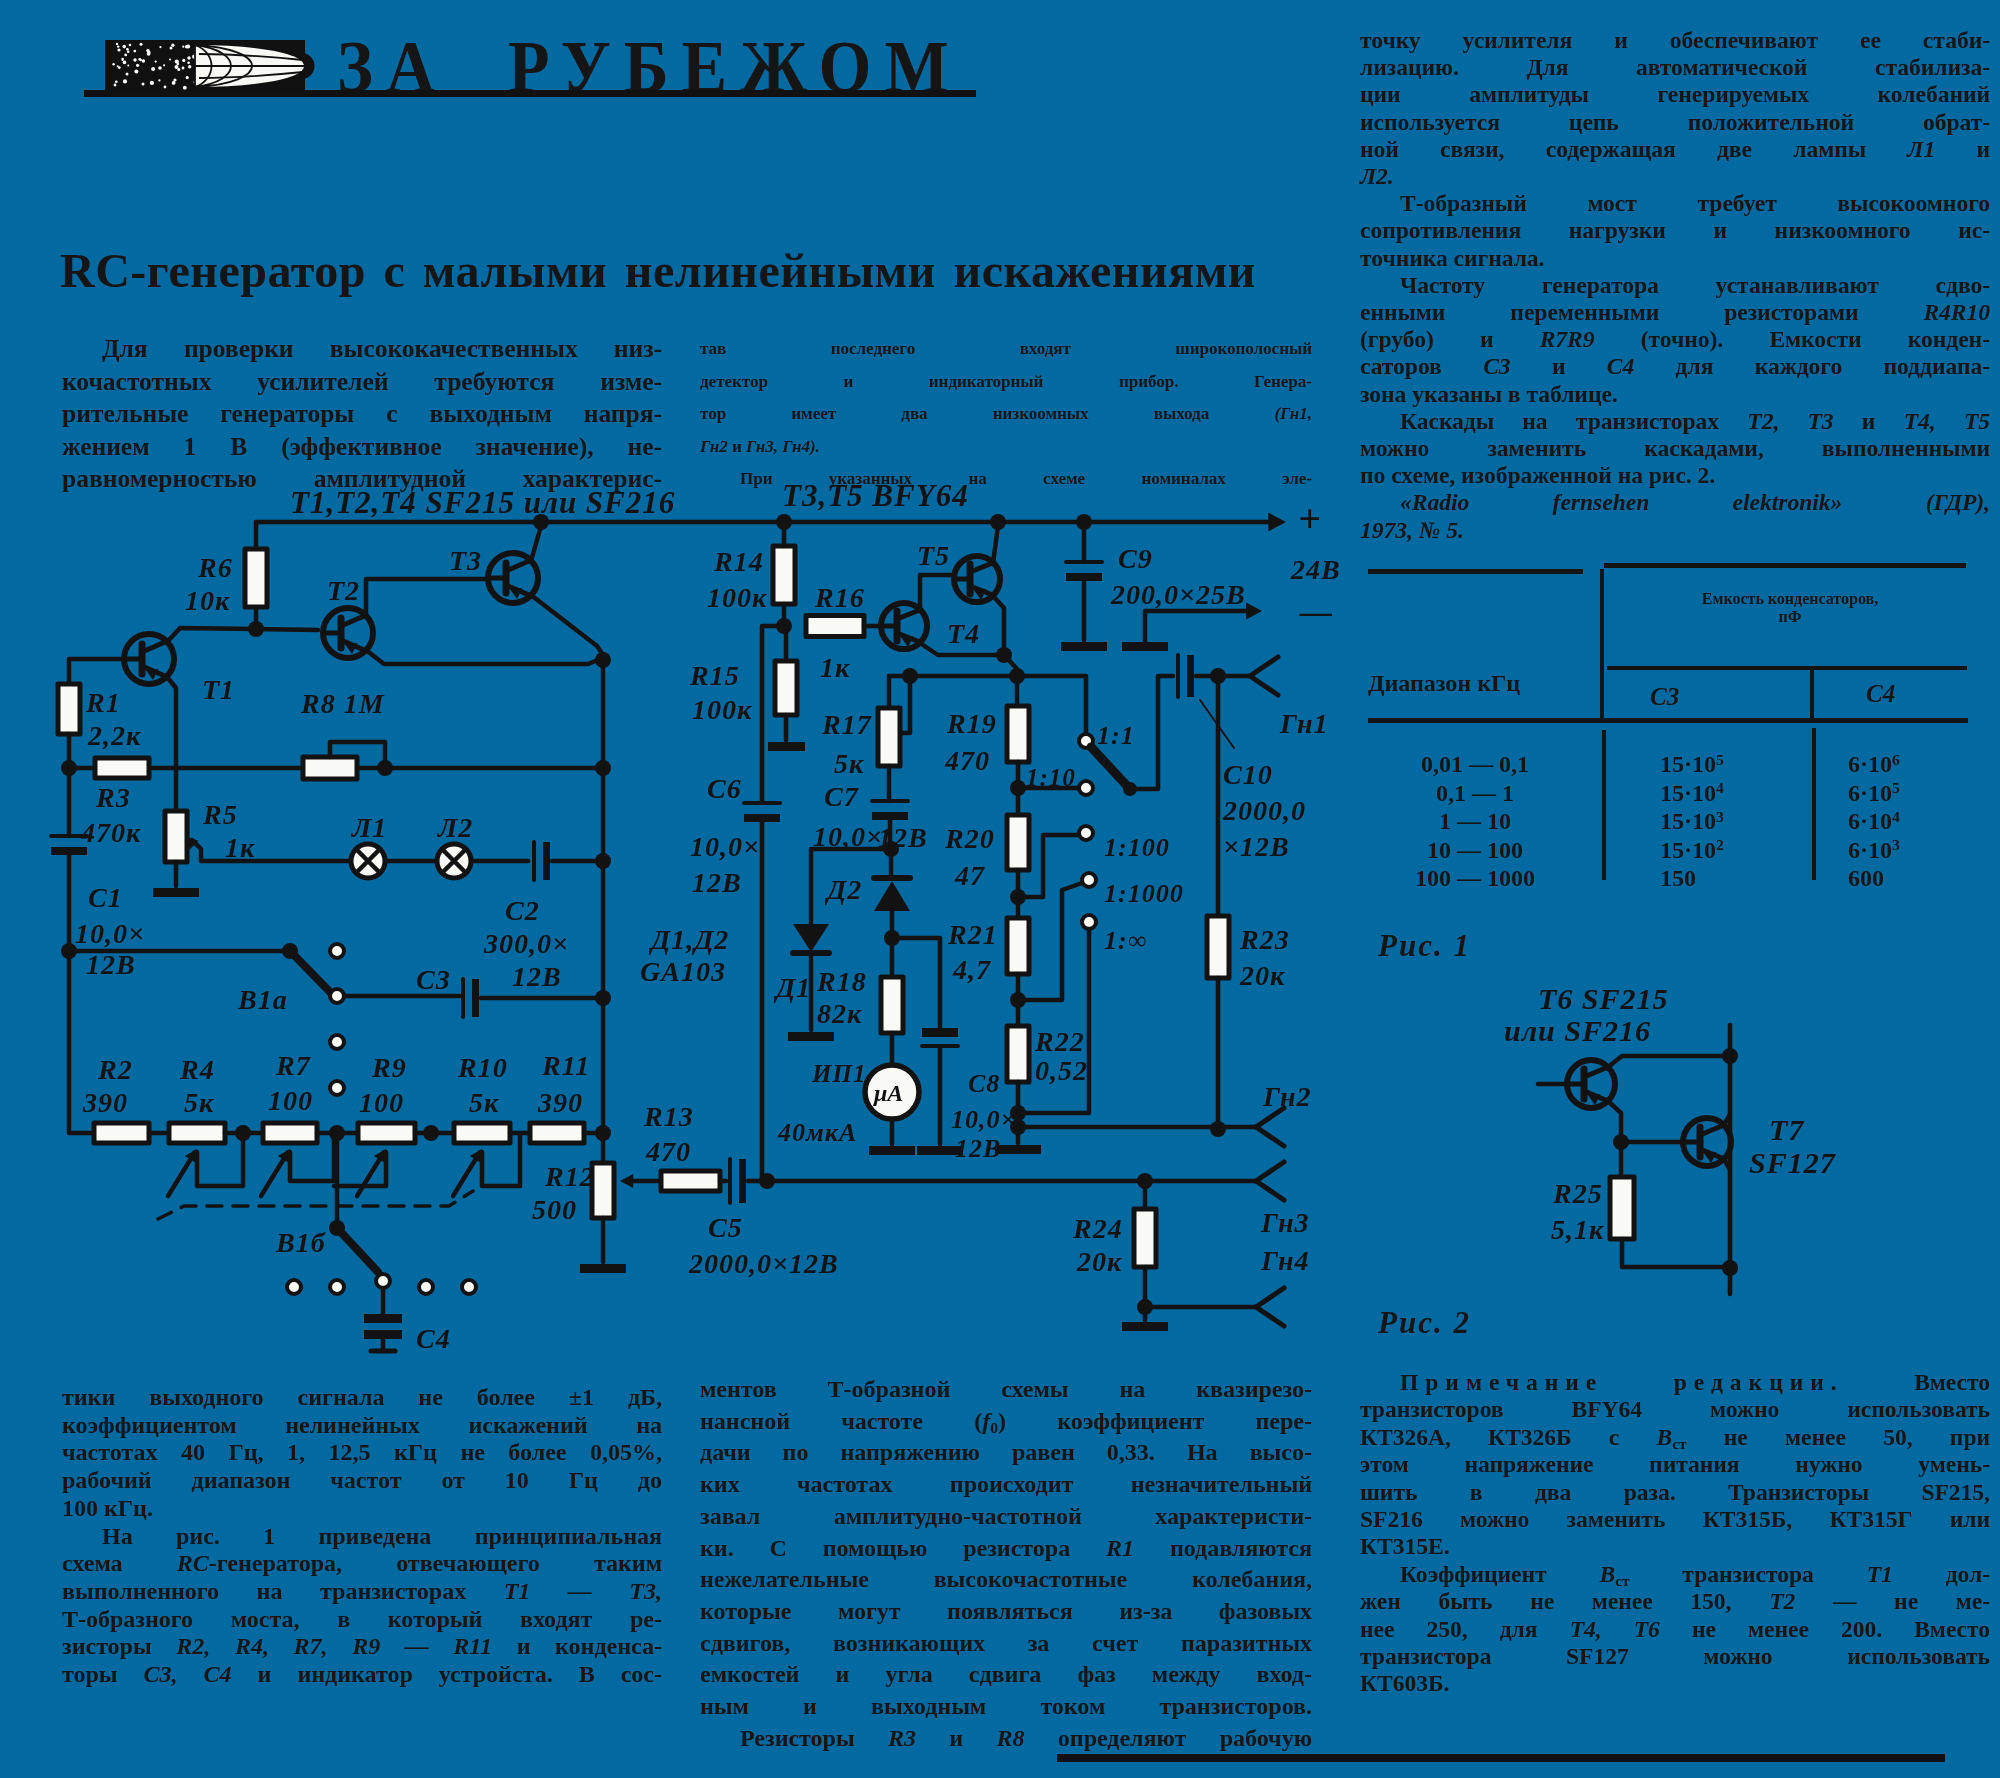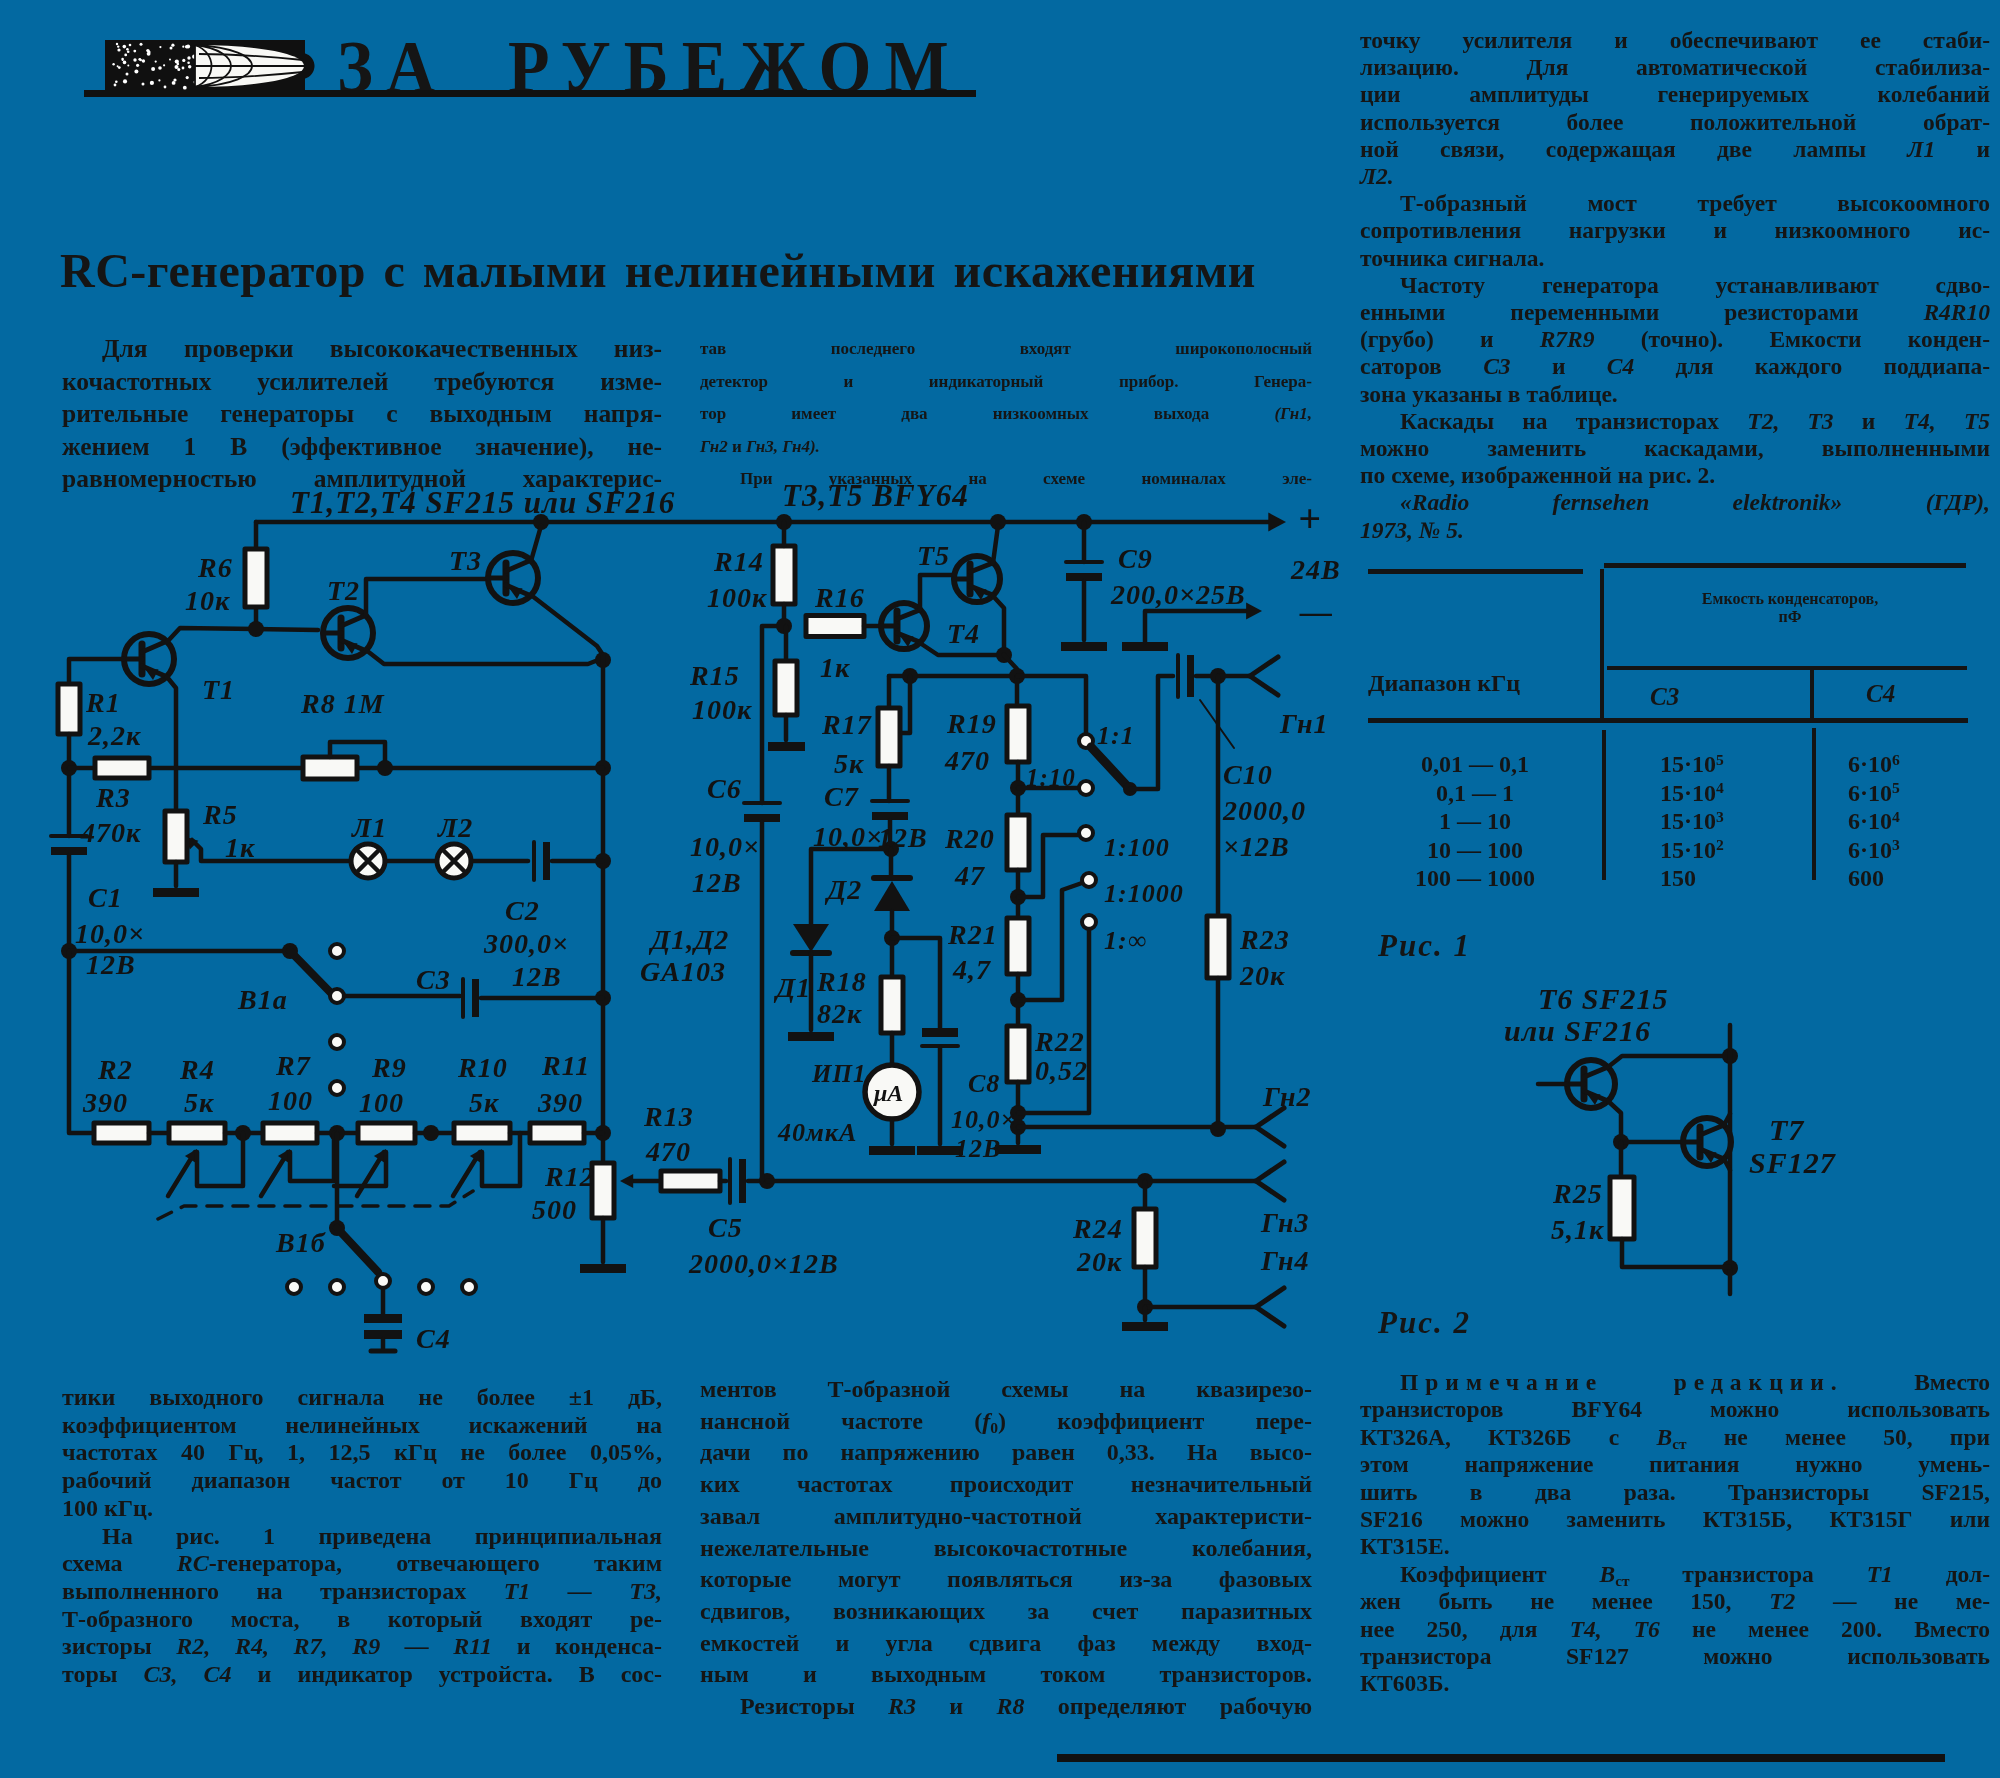--- a/index.html
+++ b/index.html
@@ -137,21 +137,21 @@
 <div class="j">детектор и индикаторный прибор. Генера-</div>
 <div class="j">тор имеет два низкоомных выхода <span class="it">(Гн1,</span></div>
 <div><span class="it">Гн2</span> и <span class="it">Гн3, Гн4).</span></div>
 <div class="j ind">При указанных на схеме номиналах эле-</div>
 </div>
 
 <div class="col" style="left:1360px;top:27px;width:630px;font-size:23.5px;line-height:27.2px;">
 <div class="j">точку усилителя и обеспечивают ее стаби-</div>
 <div class="j">лизацию. Для автоматической стабилиза-</div>
 <div class="j">ции амплитуды генерируемых колебаний</div>
-<div class="j">используется более положительной обрат-</div>
+<div class="j">используется цепь положительной обрат-</div>
 <div class="j">ной связи, содержащая две лампы <span class="it">Л1</span> и</div>
 <div><span class="it">Л2.</span></div>
 <div class="j ind">Т-образный мост требует высокоомного</div>
 <div class="j">сопротивления нагрузки и низкоомного ис-</div>
 <div>точника сигнала.</div>
 <div class="j ind">Частоту генератора устанавливают сдво-</div>
 <div class="j">енными переменными резисторами <span class="it">R4R10</span></div>
 <div class="j">(грубо) и <span class="it">R7R9</span> (точно). Емкости конден-</div>
 <div class="j">саторов <span class="it">С3</span> и <span class="it">С4</span> для каждого поддиапа-</div>
 <div>зона указаны в таблице.</div>
@@ -210,20 +210,21 @@
 <div class="j">зисторы <span class="it">R2, R4, R7, R9 — R11</span> и конденса-</div>
 <div class="j">торы <span class="it">С3, С4</span> и индикатор устройста. В сос-</div>
 </div>
 
 <div class="col" style="left:700px;top:1374px;width:612px;font-size:24px;line-height:31.7px;">
 <div class="j">ментов Т-образной схемы на квазирезо-</div>
 <div class="j">нансной частоте (<span class="it">f</span><sub class="s">0</sub>) коэффициент пере-</div>
 <div class="j">дачи по напряжению равен 0,33. На высо-</div>
 <div class="j">ких частотах происходит незначительный</div>
 <div class="j">завал амплитудно-частотной характеристи-</div>
+<div class="j">ки. С помощью резистора <span class="it">R1</span> подавляются</div>
 <div class="j">нежелательные высокочастотные колебания,</div>
 <div class="j">которые могут появляться из-за фазовых</div>
 <div class="j">сдвигов, возникающих за счет паразитных</div>
 <div class="j">емкостей и угла сдвига фаз между вход-</div>
 <div class="j">ным и выходным током транзисторов.</div>
 <div class="j ind">Резисторы <span class="it">R3</span> и <span class="it">R8</span> определяют рабочую</div>
 </div>
 
 <div id="botrule"></div>
 

